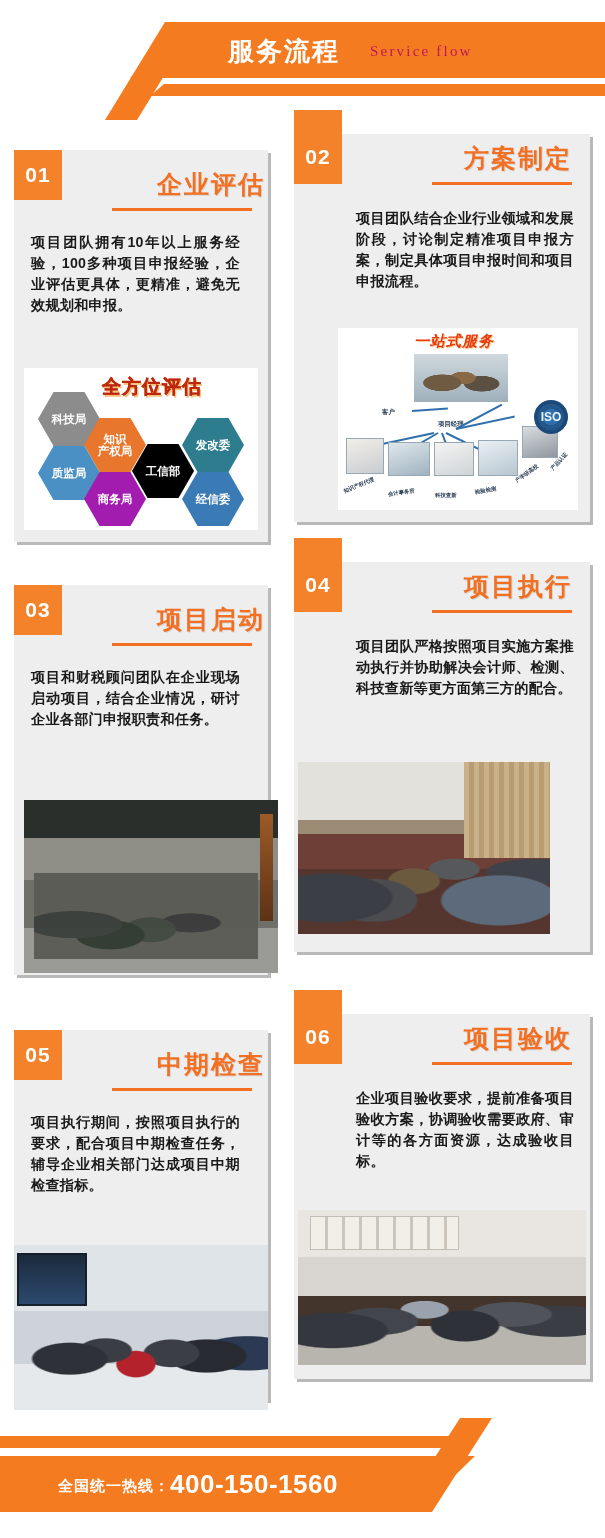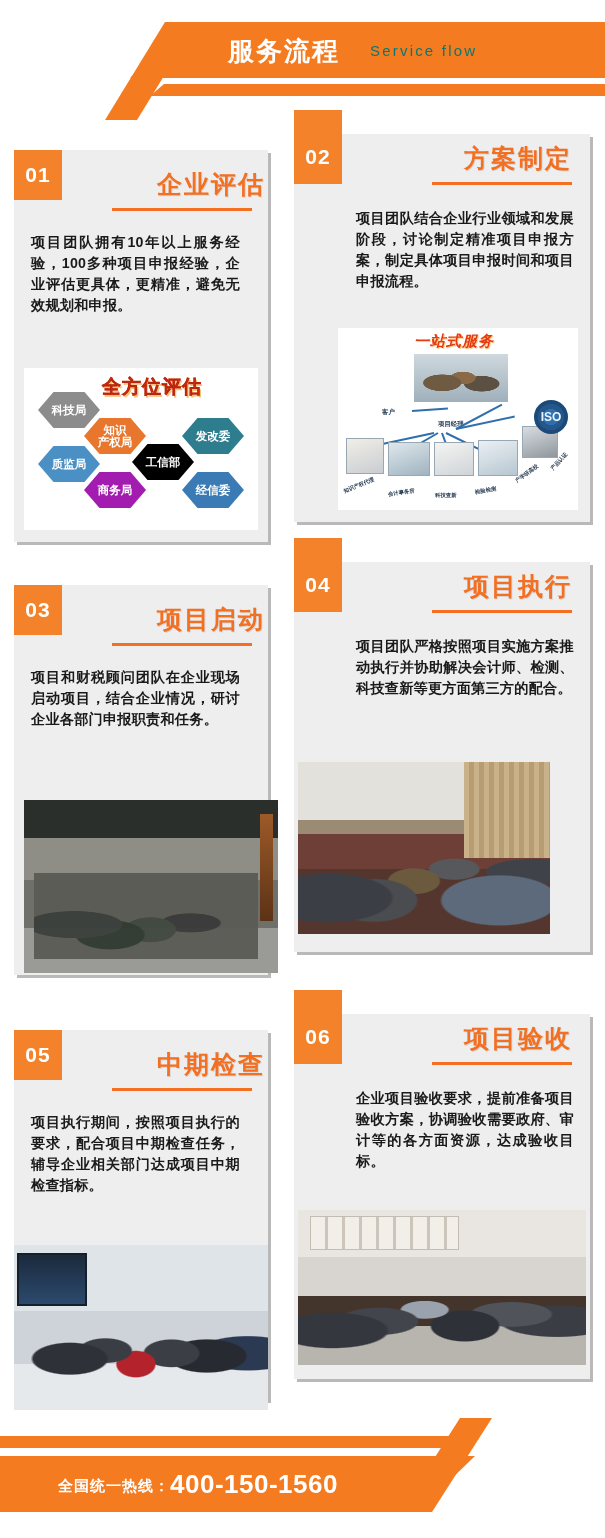--- a/index.html
+++ b/index.html
@@ -63,26 +63,27 @@
     font-size: 26px;
     font-weight: bold;
     letter-spacing: 2px;
     line-height: 42px;
     white-space: nowrap;
   }
   .hdr-sub-en {
     position: absolute;
     left: 370px;
     top: 38px;
-    color: #0f766e;
+    color: #be185d;
     font-size: 15px;
     letter-spacing: 2.2px;
     line-height: 26px;
     white-space: nowrap;
     font-weight: normal;
+    font-family: Liberation Serif, serif;
   }
 
   
   .card {
     position: absolute;
     background: #eeeeee;
     box-shadow: 3px 3px 0 0 #b9b9b9;
   }
   .card-inner {
     position: relative;
@@ -256,21 +257,21 @@
     font-size: 19px;
     font-weight: bold;
     letter-spacing: 1px;
     white-space: nowrap;
     text-shadow: 1.5px 1.5px 0 #f6c27a;
     -webkit-text-stroke: 0.4px #b9260b;
   }
   .hex {
     position: absolute;
     width: 62px;
-    height: 36px;
+    height: 54px;
     clip-path: polygon(25% 0%, 75% 0%, 100% 50%, 75% 100%, 25% 100%, 0% 50%);
     display: flex;
     align-items: center;
     justify-content: center;
     color: #ffffff;
     font-size: 11.5px;
     font-weight: bold;
     line-height: 13px;
     text-align: center;
     letter-spacing: 0px;

